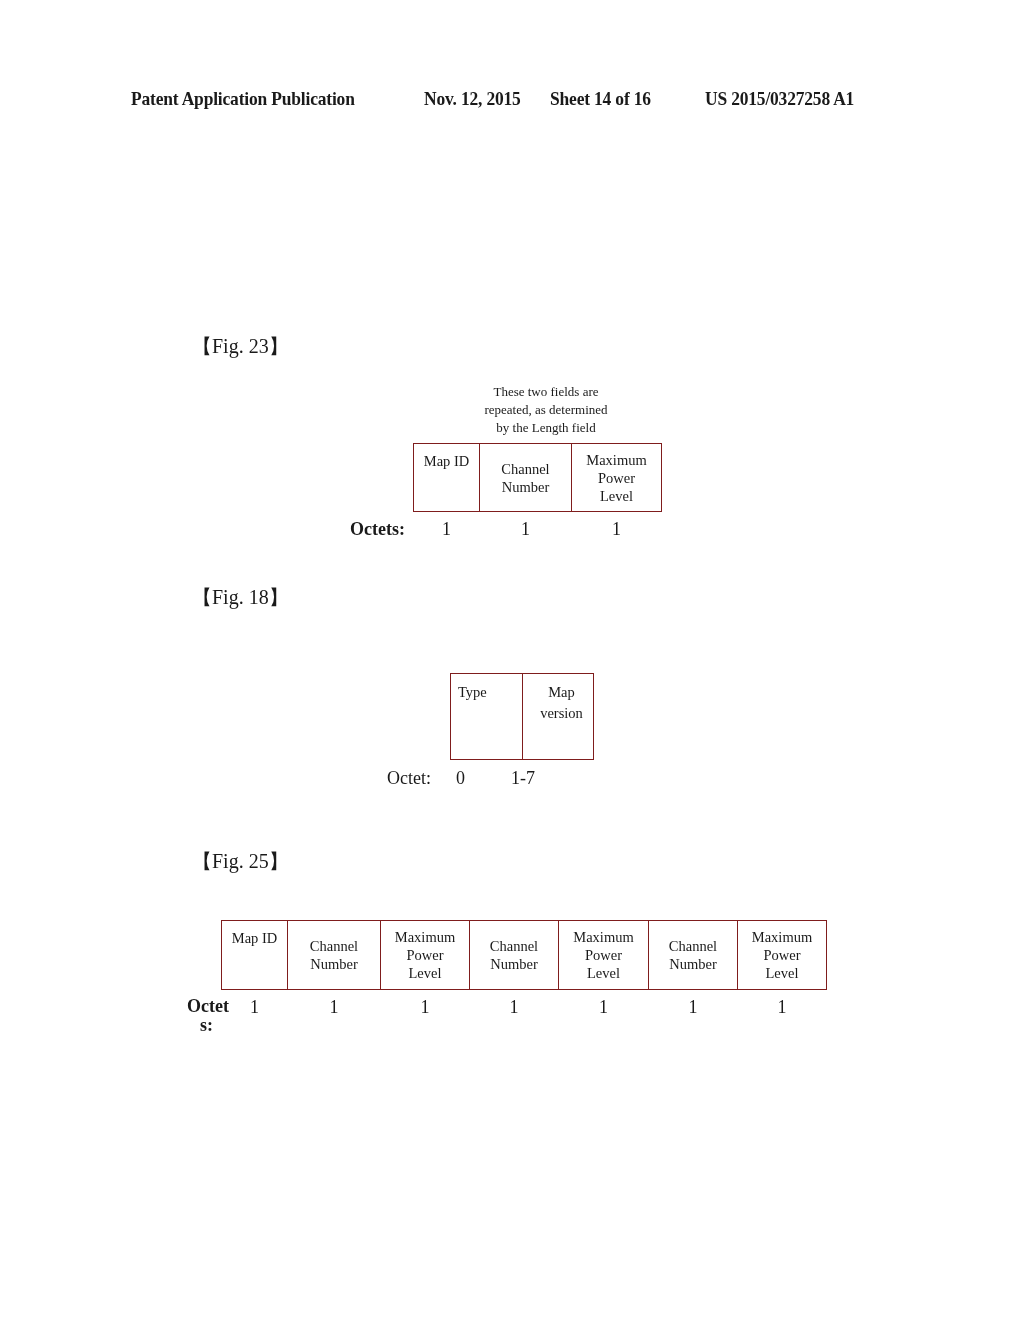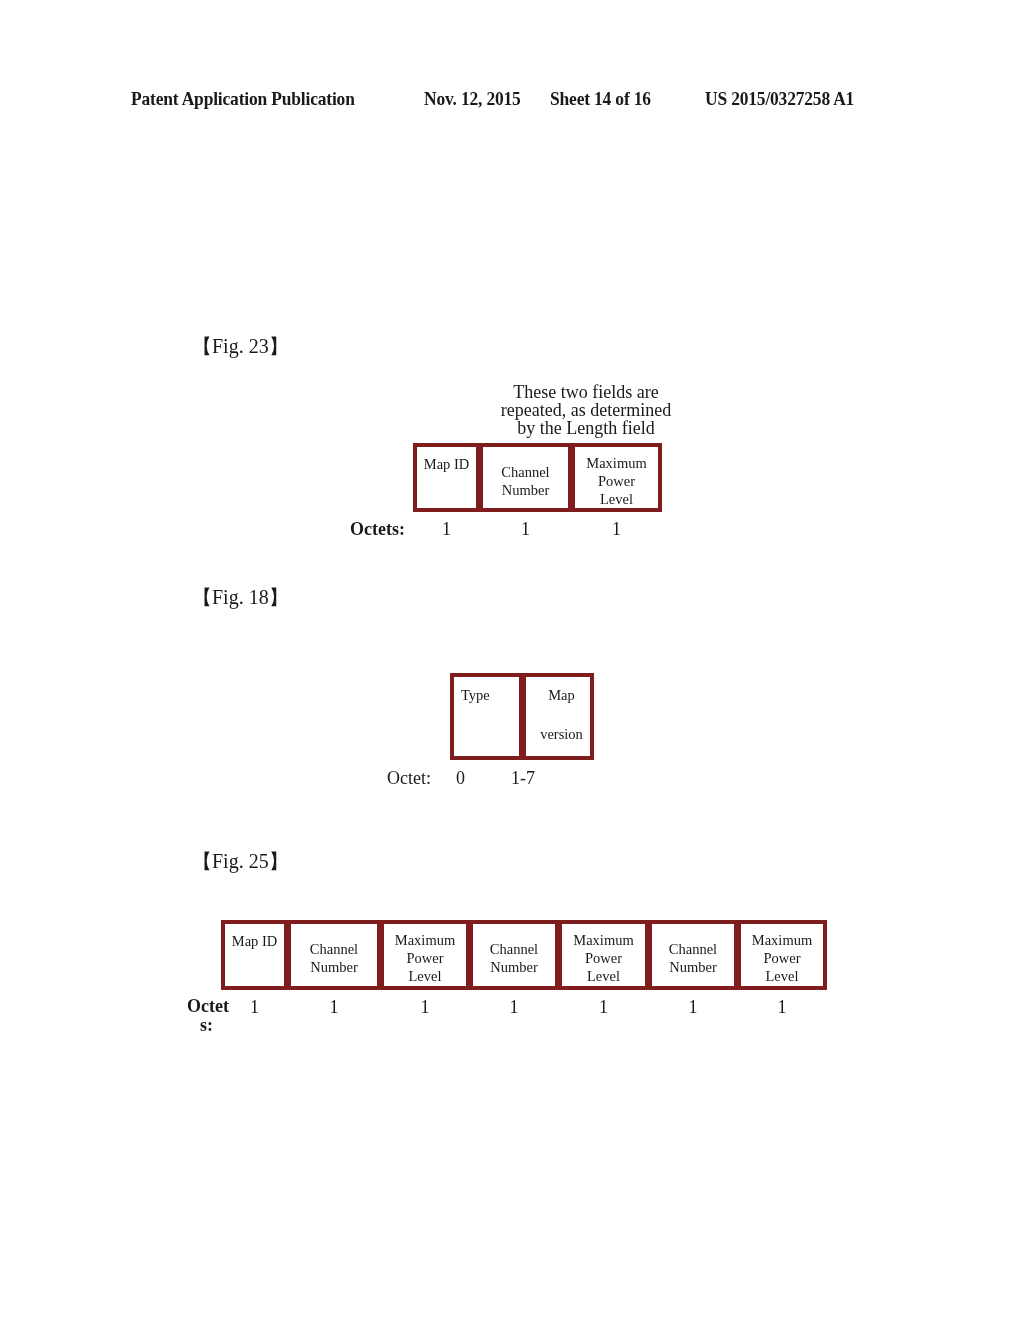--- a/index.html
+++ b/index.html
@@ -1,35 +1,35 @@
 <!DOCTYPE html>
 <html><head>
   <meta charset="utf-8">
   <style>
     html, body { margin: 0; padding: 0; background: #ffffff; }
     body { width: 1024px; height: 1320px; position: relative; overflow: hidden; font-family: "Liberation Serif", "DejaVu Serif", serif; color: #1a1a1a; }
     .abs { position: absolute; }
     .hdr { position: absolute; top: 88px; font-family: "Liberation Serif", serif; font-weight: bold; font-size: 19px; letter-spacing: -0.2px; white-space: nowrap; transform: scaleX(0.92); transform-origin: left top; }
     .figlabel { position: absolute; font-size: 20px; }
-    .cell { position: absolute; box-sizing: border-box; border: 4px solid #7f1d1d; font-size: 14.5px; line-height: 18px; text-align: center; }
+    .cell { position: absolute; box-sizing: border-box; border: 1px solid #7f1d1d; font-size: 14.5px; line-height: 18px; text-align: center; }
     .cell span { display: block; }
     .lbl { position: absolute; font-size: 18px; white-space: nowrap; }
     .bold { font-weight: bold; }
     .ctr { text-align: center; }
   </style>
 </head>
 <body>
 
 <div class="hdr" style="left:131px;">Patent Application Publication</div>
 <div class="hdr" style="left:424px;">Nov. 12, 2015</div>
 <div class="hdr" style="left:550px;">Sheet 14 of 16</div>
 <div class="hdr" style="left:705px;">US 2015/0327258 A1</div>
 
 <div class="figlabel" style="left:192px; top:333px;">【Fig. 23】</div>
-<div class="abs ctr" style="left:496px; top:383px; width:180px; font-size:18px; line-height:18px;">
+<div class="abs ctr" style="left:456px; top:383px; width:180px; font-size:13px; line-height:18px;">
   <div>These two fields are</div>
   <div>repeated, as determined</div>
   <div>by the Length field</div>
 </div>
 <div class="cell" style="left:413px; top:443px; width:67px; height:69px; padding-top:8px;">
   <span>Map ID</span>
 </div>
 <div class="cell" style="left:479px; top:443px; width:93px; height:69px; padding-top:16px;">
   <span>Channel</span>
   <span>Number</span>
@@ -43,21 +43,21 @@
 <div class="lbl ctr" style="left:413px; top:519px; width:67px;">1</div>
 <div class="lbl ctr" style="left:479px; top:519px; width:93px;">1</div>
 <div class="lbl ctr" style="left:571px; top:519px; width:91px;">1</div>
 
 <div class="figlabel" style="left:192px; top:584px;">【Fig. 18】</div>
 <div class="cell" style="left:450px; top:673px; width:73px; height:87px; text-align:left; padding:9px 0 16px 7px;">
   <span>Type</span>
 </div>
 <div class="cell" style="left:522px; top:673px; width:72px; height:87px; text-align:center; padding:9px 0 0 7px; line-height:39px;">
   <span style="line-height:18px;">Map</span>
-  <span style="line-height:18px; margin-top:21px;">version</span>
+  <span style="line-height:18px; margin-top:3px;">version</span>
 </div>
 <div class="lbl" style="left:387px; top:768px;">Octet:</div>
 <div class="lbl" style="left:456px; top:768px;">0</div>
 <div class="lbl" style="left:511px; top:768px;">1-7</div>
 
 <div class="figlabel" style="left:192px; top:848px;">【Fig. 25】</div>
 
 <div class="cell" style="left:221px; top:920px; width:67px; height:70px; padding-top:8px;">
   <span>Map ID</span>
 </div>

